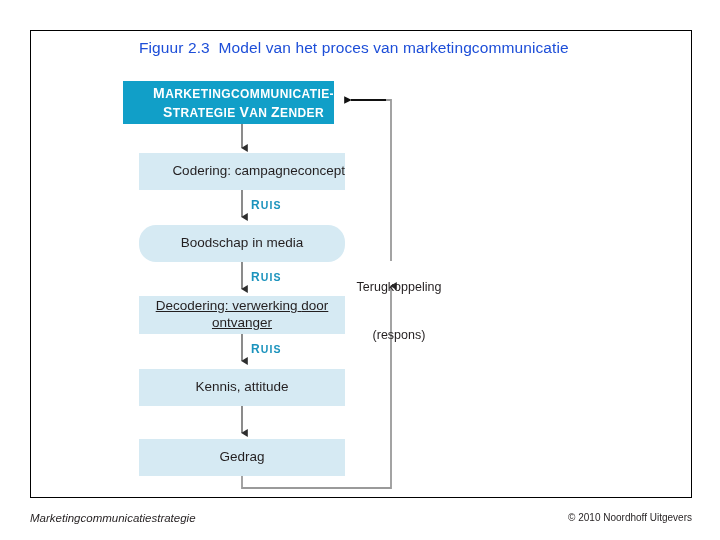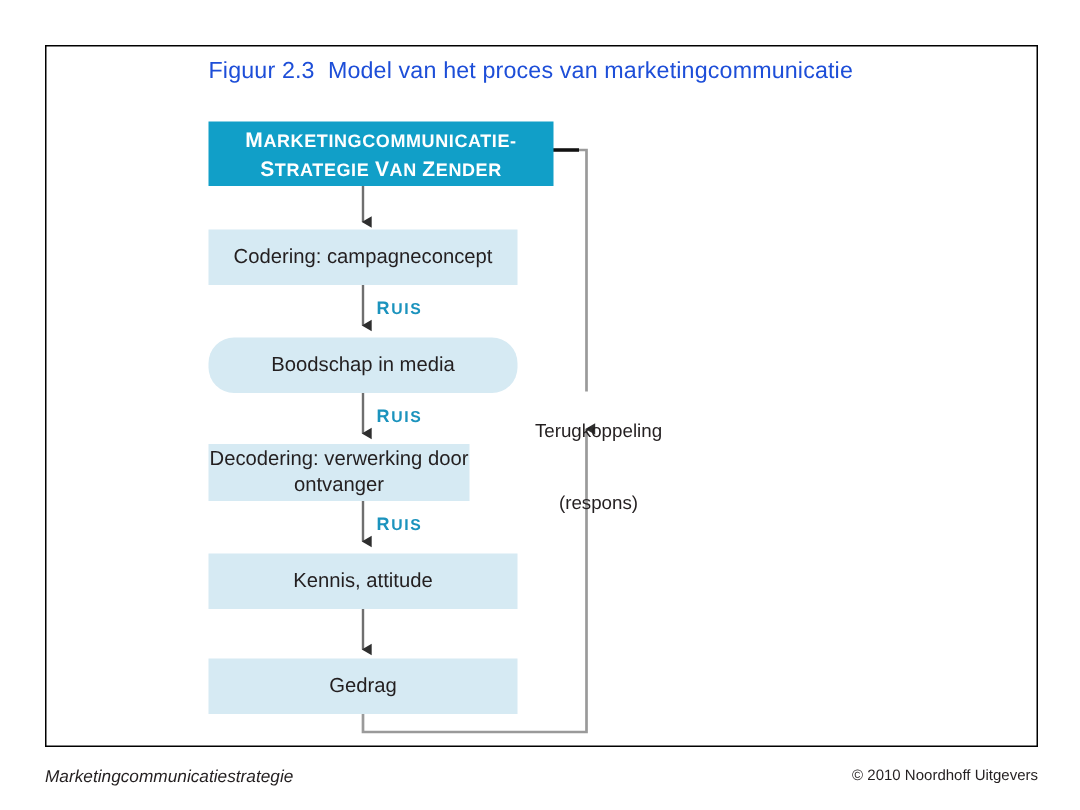--- a/index.html
+++ b/index.html
@@ -160,36 +160,36 @@
 
       <line x1="211" y1="375" x2="211" y2="402" stroke="#6f6f6f" stroke-width="1.6" marker-end="url(#arrow-down)"></line>
 
       <path d="M211,445 L211,457 L360,457 L360,255" fill="none" stroke="#9a9a9a" stroke-width="1.8" marker-end="url(#arrow-up)"></path>
 
       <path d="M360,230 L360,69 L322,69" fill="none" stroke="#9a9a9a" stroke-width="1.8"></path>
 
       <line x1="355" y1="69" x2="320" y2="69" stroke="#111111" stroke-width="2.2" marker-end="url(#arrow-left)"></line>
     </svg>
 
-    <div class="node node-accent" style="left:108px; top:50px; width:230px; height:43px;">
+    <div class="node node-accent" style="left:92px; top:50px; width:211px; height:43px;justify-content:flex-end;">
       <div>
         <span class="line"><span class="cap">M</span>ARKETINGCOMMUNICATIE-</span>
         <span class="line"><span class="cap">S</span>TRATEGIE <span class="cap">V</span>AN <span class="cap">Z</span>ENDER</span>
       </div>
     </div>
 
-    <div class="node node-pale" style="left:108px; top:122px; width:206px; height:37px;">
+    <div class="node node-pale" style="left:108px; top:122px; width:206px; height:37px;justify-content:flex-end;">
       <span>Codering: campagneconcept</span>
     </div>
 
     <div class="node node-pale" style="left:108px; top:194px; width:206px; height:37px;border-radius:17px;">
       <span>Boodschap in media</span>
     </div>
 
-    <div class="node node-pale" style="left:108px; top:265px; width:174px; height:38px;">
+    <div class="node node-pale" style="left:108px; top:265px; width:206px; height:38px;text-decoration:underline;">
       <div>
         <span class="line">Decodering: verwerking</span>
         <span class="line">door ontvanger</span>
       </div>
     </div>
 
     <div class="node node-pale" style="left:108px; top:338px; width:206px; height:37px;">
       <span>Kennis, attitude</span>
     </div>
 

